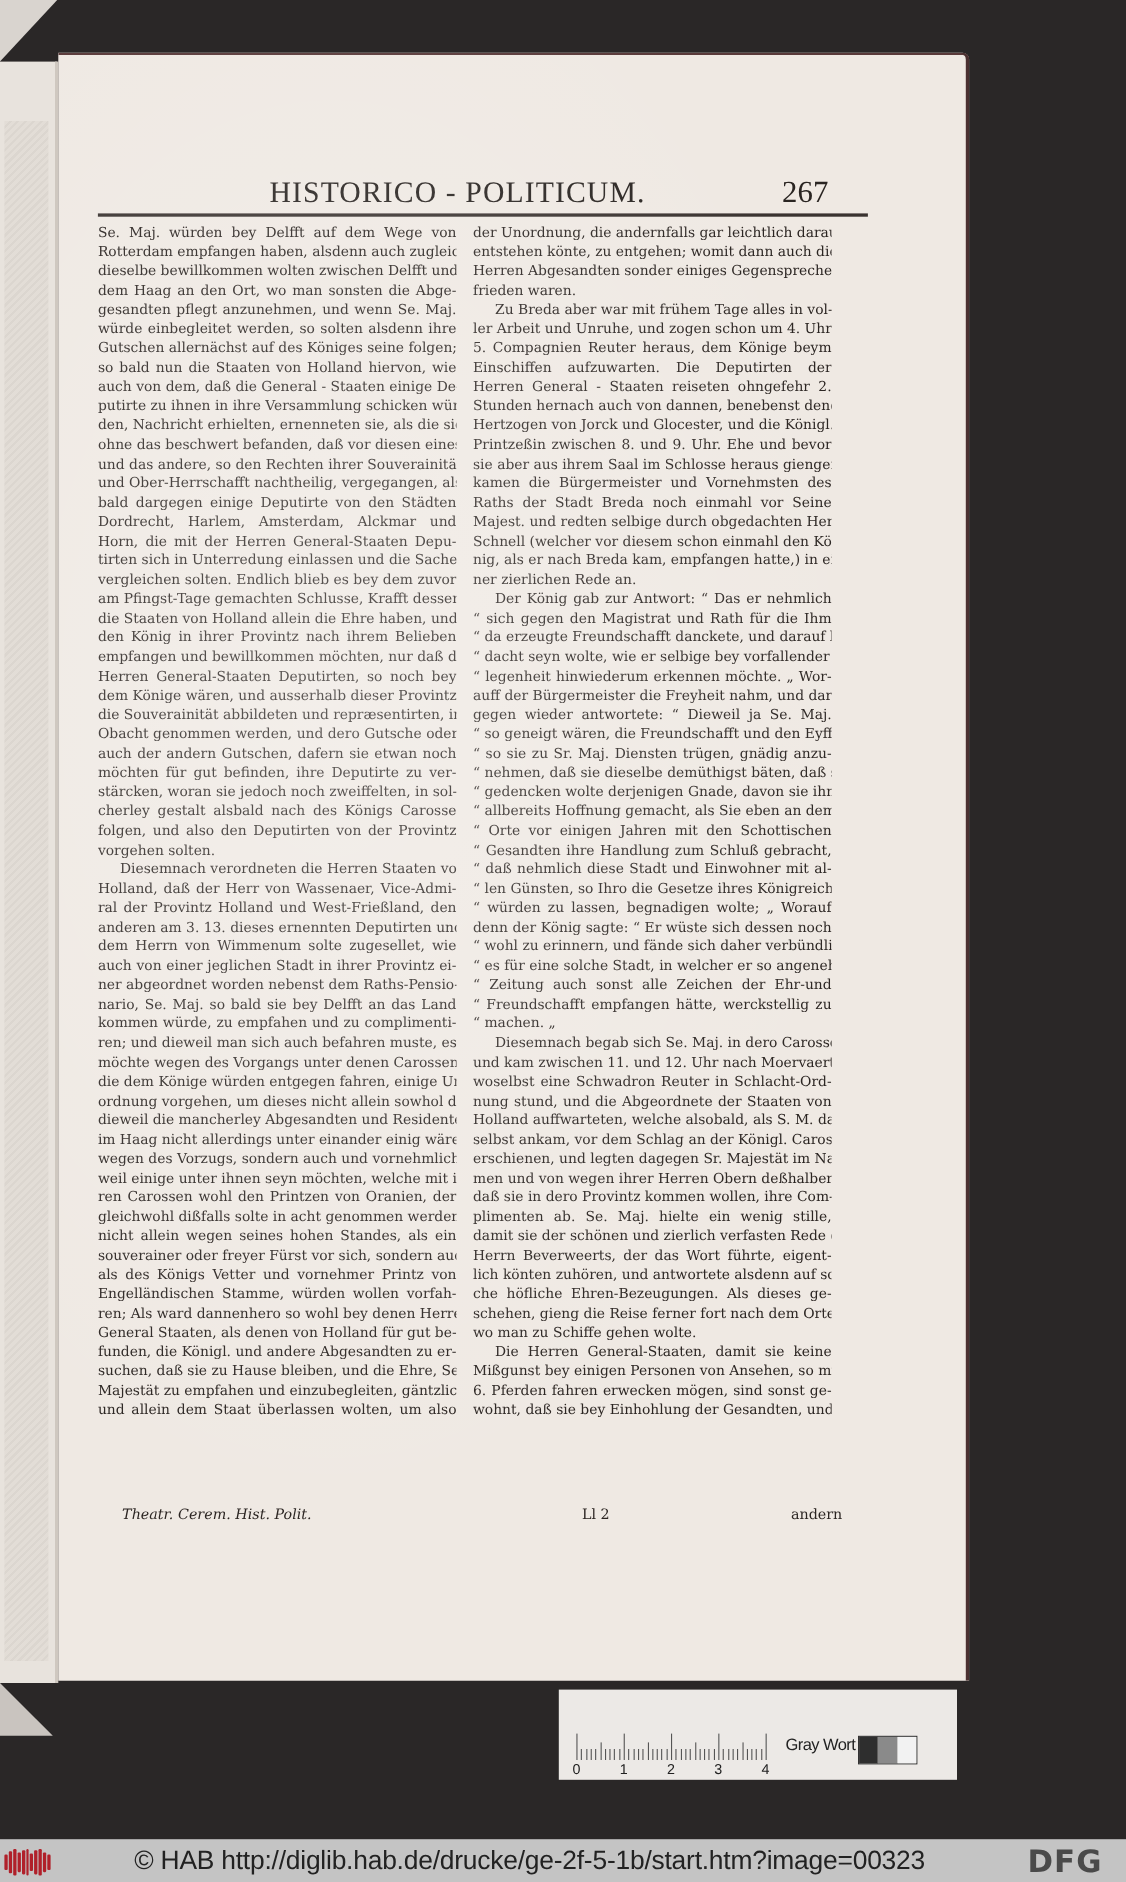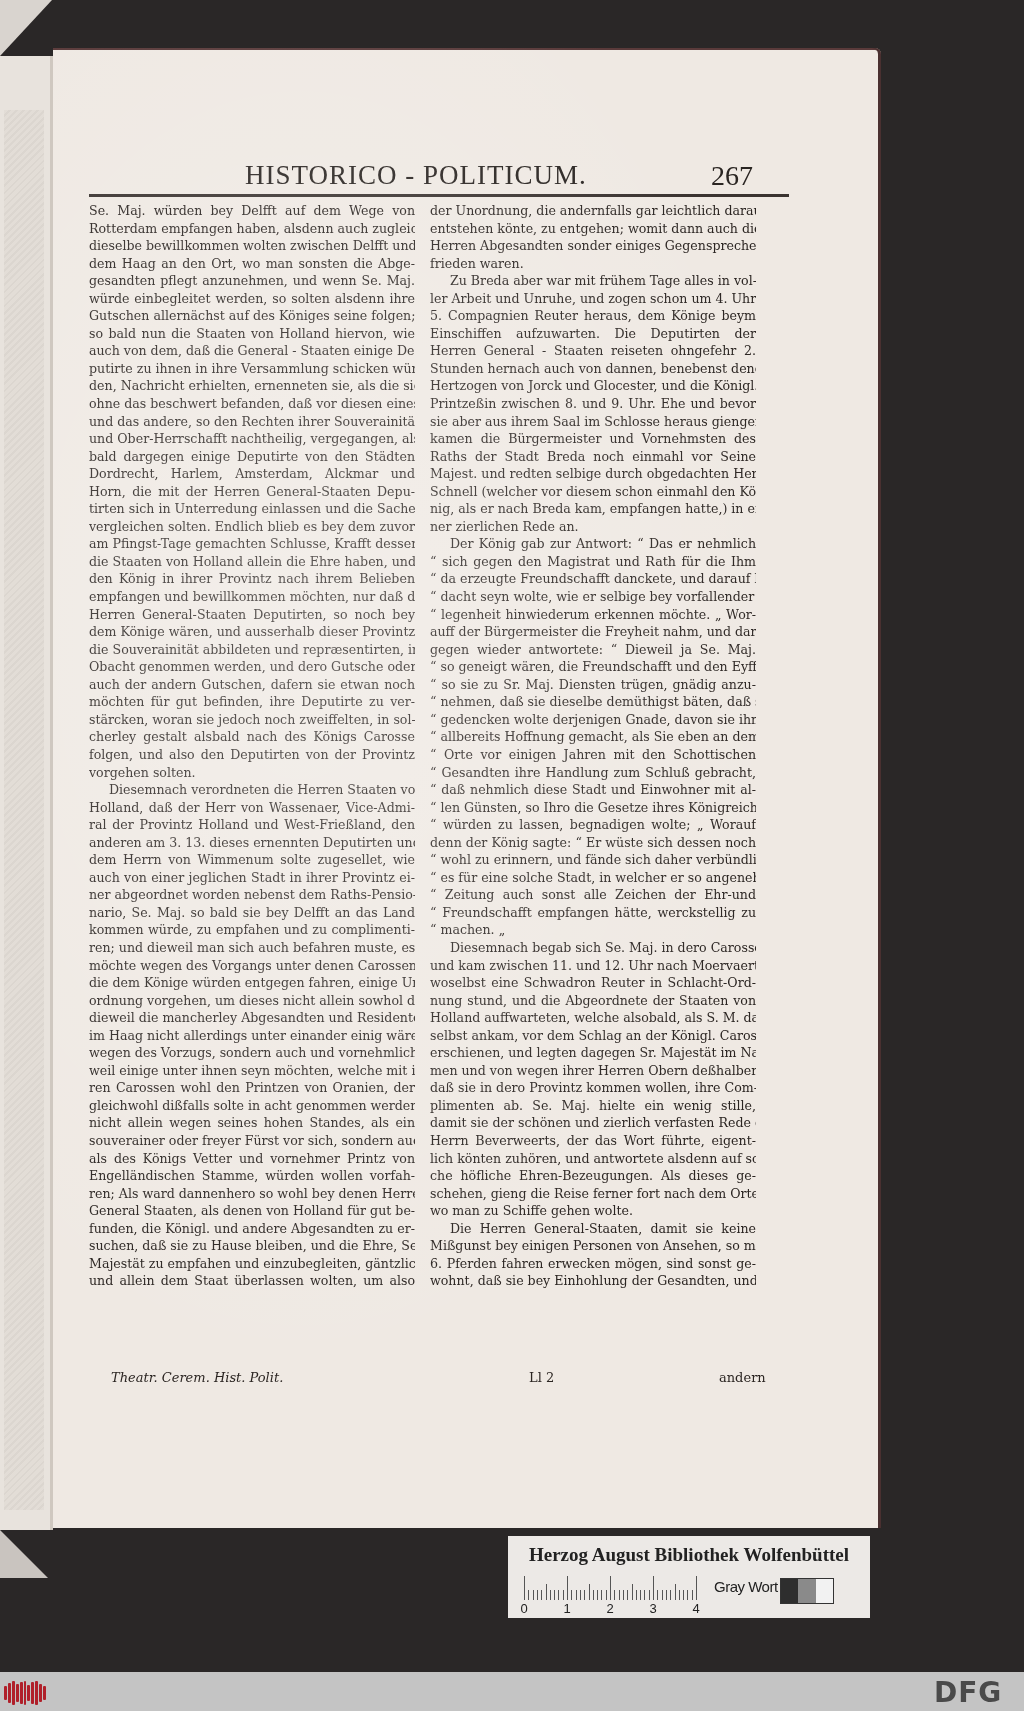--- a/index.html
+++ b/index.html
@@ -193,21 +193,20 @@
   </div>
 
   <div class="footer-sig">
     <span class="sig-left">Theatr. Cerem. Hist. Polit.</span>
     <span class="sig-mid">Ll 2</span>
     <span class="sig-catch">andern</span>
   </div>
 </div>
 
 <div class="calib">
-  <div class="calib-title">Herzog August Bibliothek Wolfenbüttel</div>
   <div class="ruler" id="ruler">
       <span class="tick" style="left: 0px; height: 24px;"></span>
       <span class="tick" style="left: 4.3px; height: 10px;"></span>
       <span class="tick" style="left: 8.6px; height: 10px;"></span>
       <span class="tick" style="left: 12.9px; height: 10px;"></span>
       <span class="tick" style="left: 17.2px; height: 10px;"></span>
       <span class="tick" style="left: 21.5px; height: 16px;"></span>
       <span class="tick" style="left: 25.8px; height: 10px;"></span>
       <span class="tick" style="left: 30.1px; height: 10px;"></span>
       <span class="tick" style="left: 34.4px; height: 10px;"></span>
@@ -264,14 +263,15 @@
       <span style="height: 24px; background: rgb(176, 32, 42);"></span>
       <span style="height: 18px; background: rgb(176, 32, 42);"></span>
       <span style="height: 22px; background: rgb(176, 32, 42);"></span>
       <span style="height: 24px; background: rgb(176, 32, 42);"></span>
       <span style="height: 16px; background: rgb(176, 32, 42);"></span>
       <span style="height: 22px; background: rgb(176, 32, 42);"></span>
       <span style="height: 24px; background: rgb(176, 32, 42);"></span>
       <span style="height: 18px; background: rgb(176, 32, 42);"></span>
       <span style="height: 14px; background: rgb(176, 32, 42);"></span>
     </div>
+  <span class="copyright">© HAB http://diglib.hab.de/drucke/ge-2f-5-1b/start.htm?image=00323</span>
   <span class="dfg-logo">DFG</span>
 </div>
 
 </body></html>

